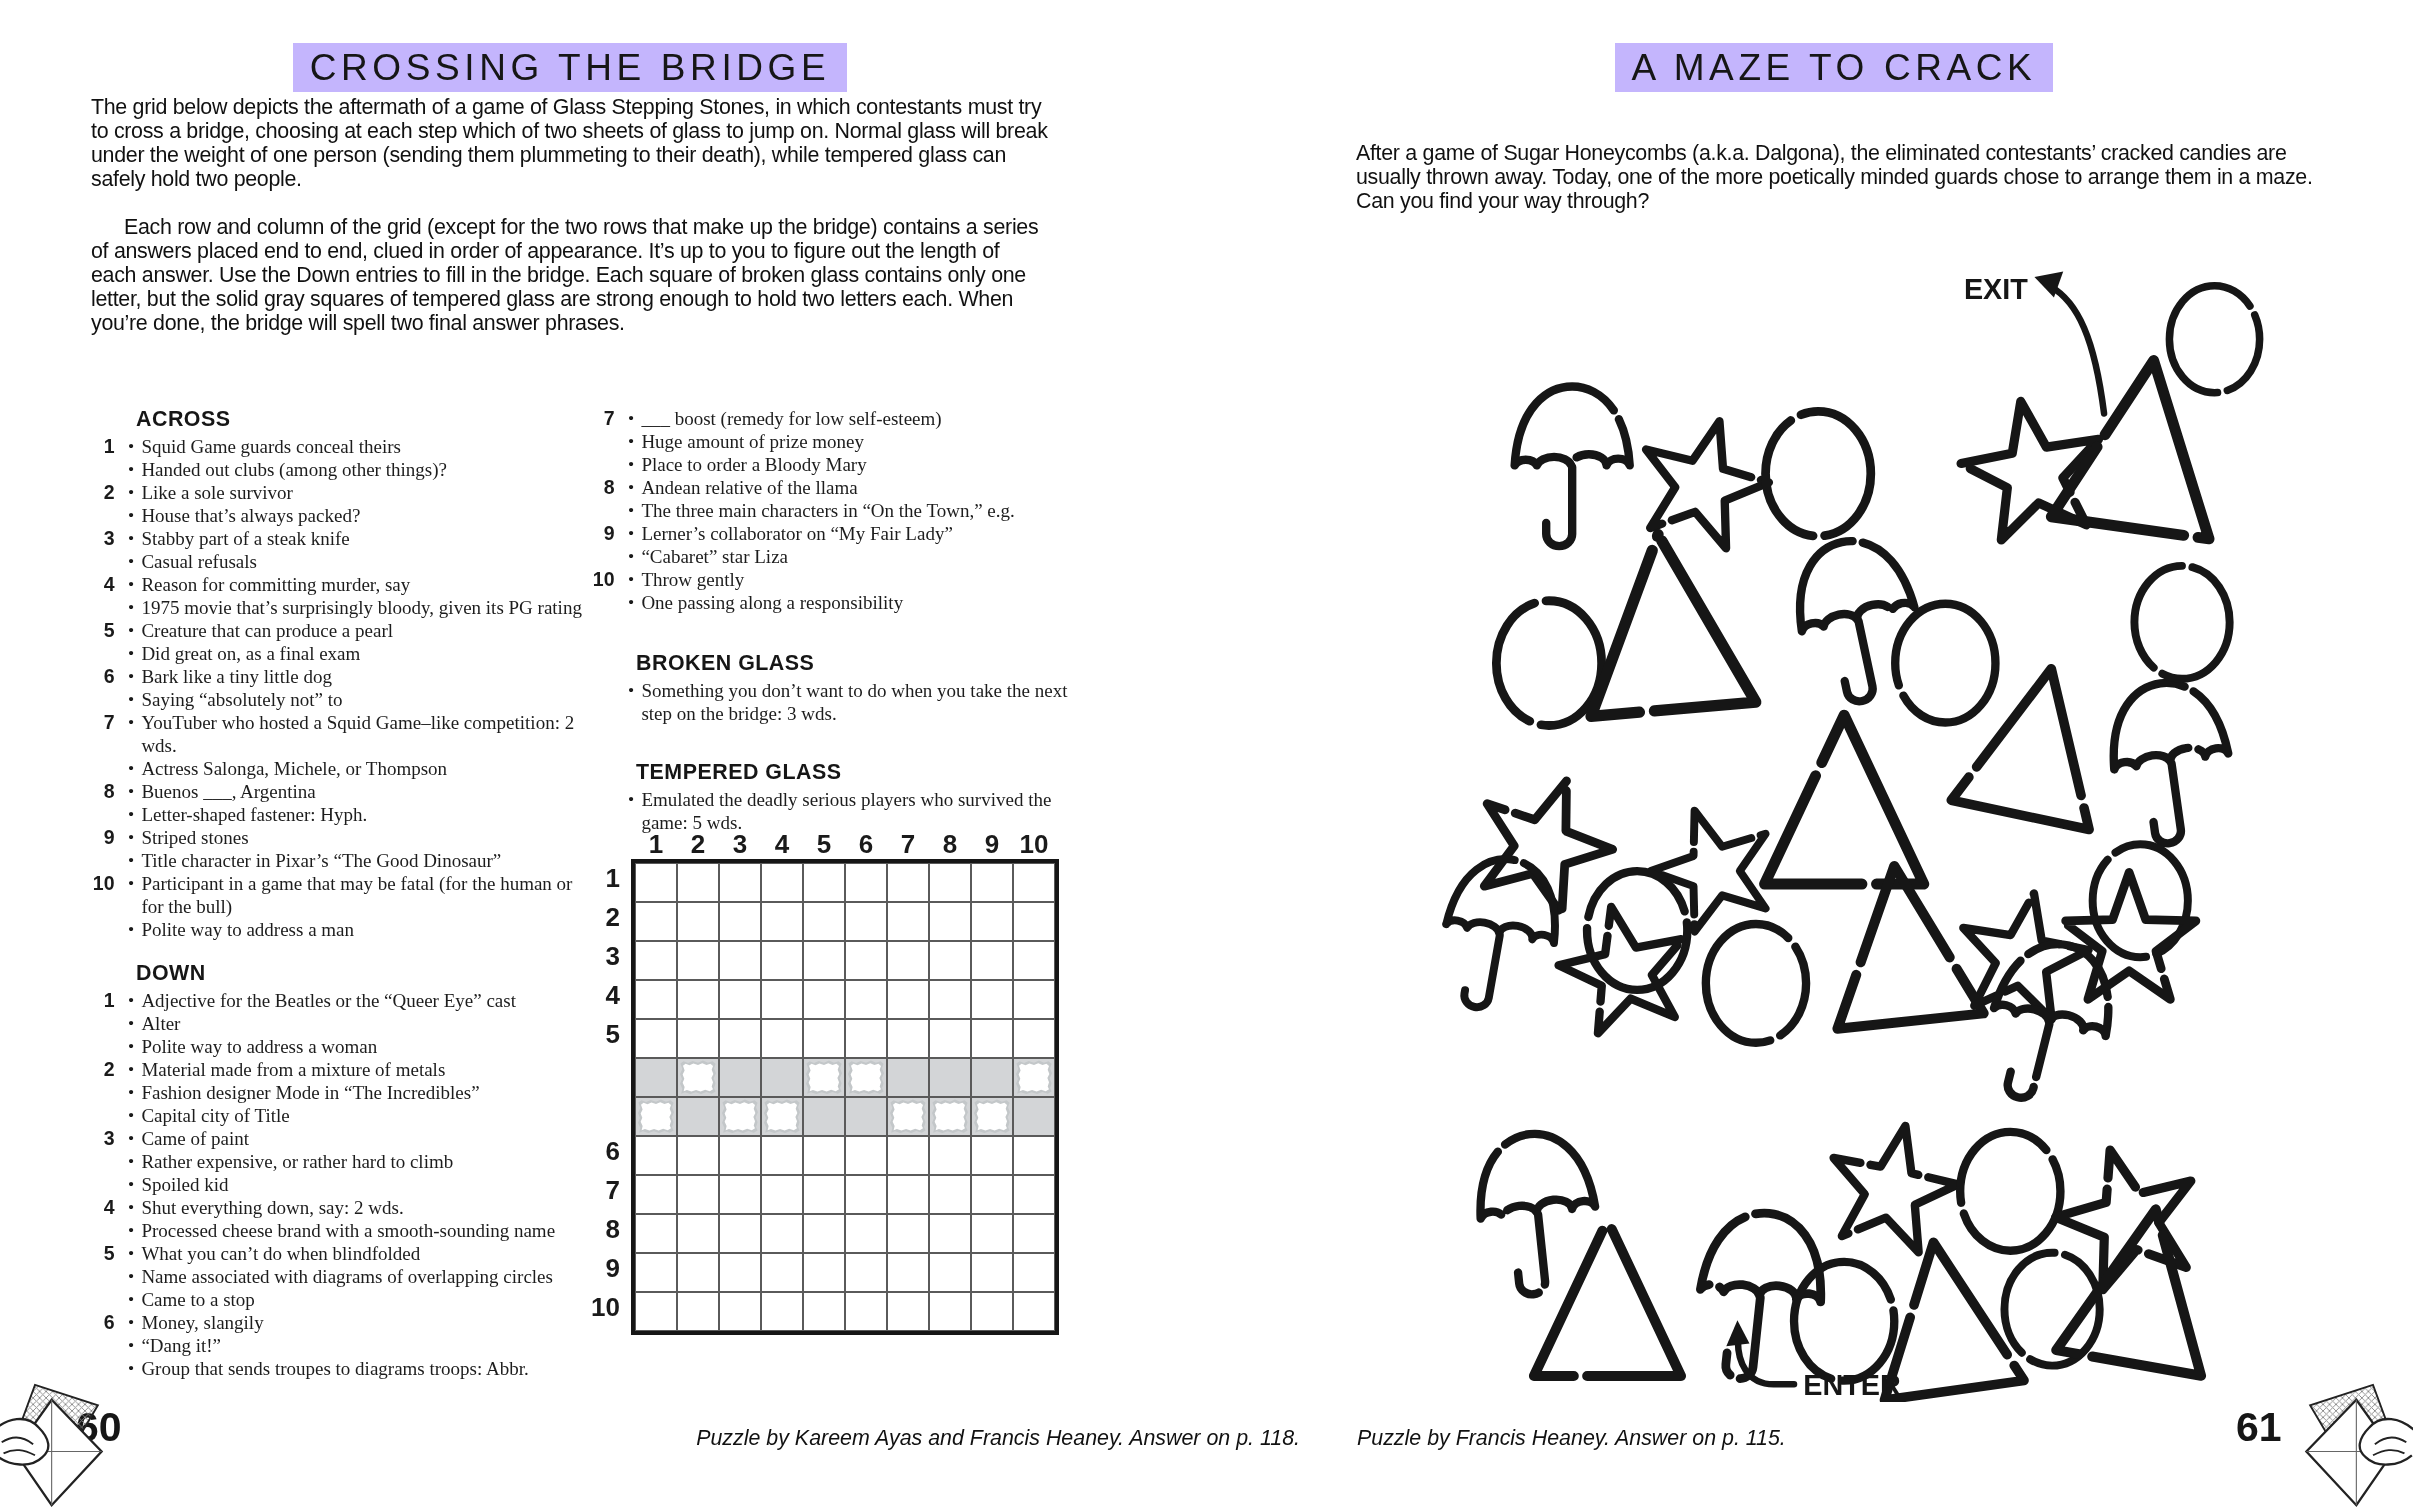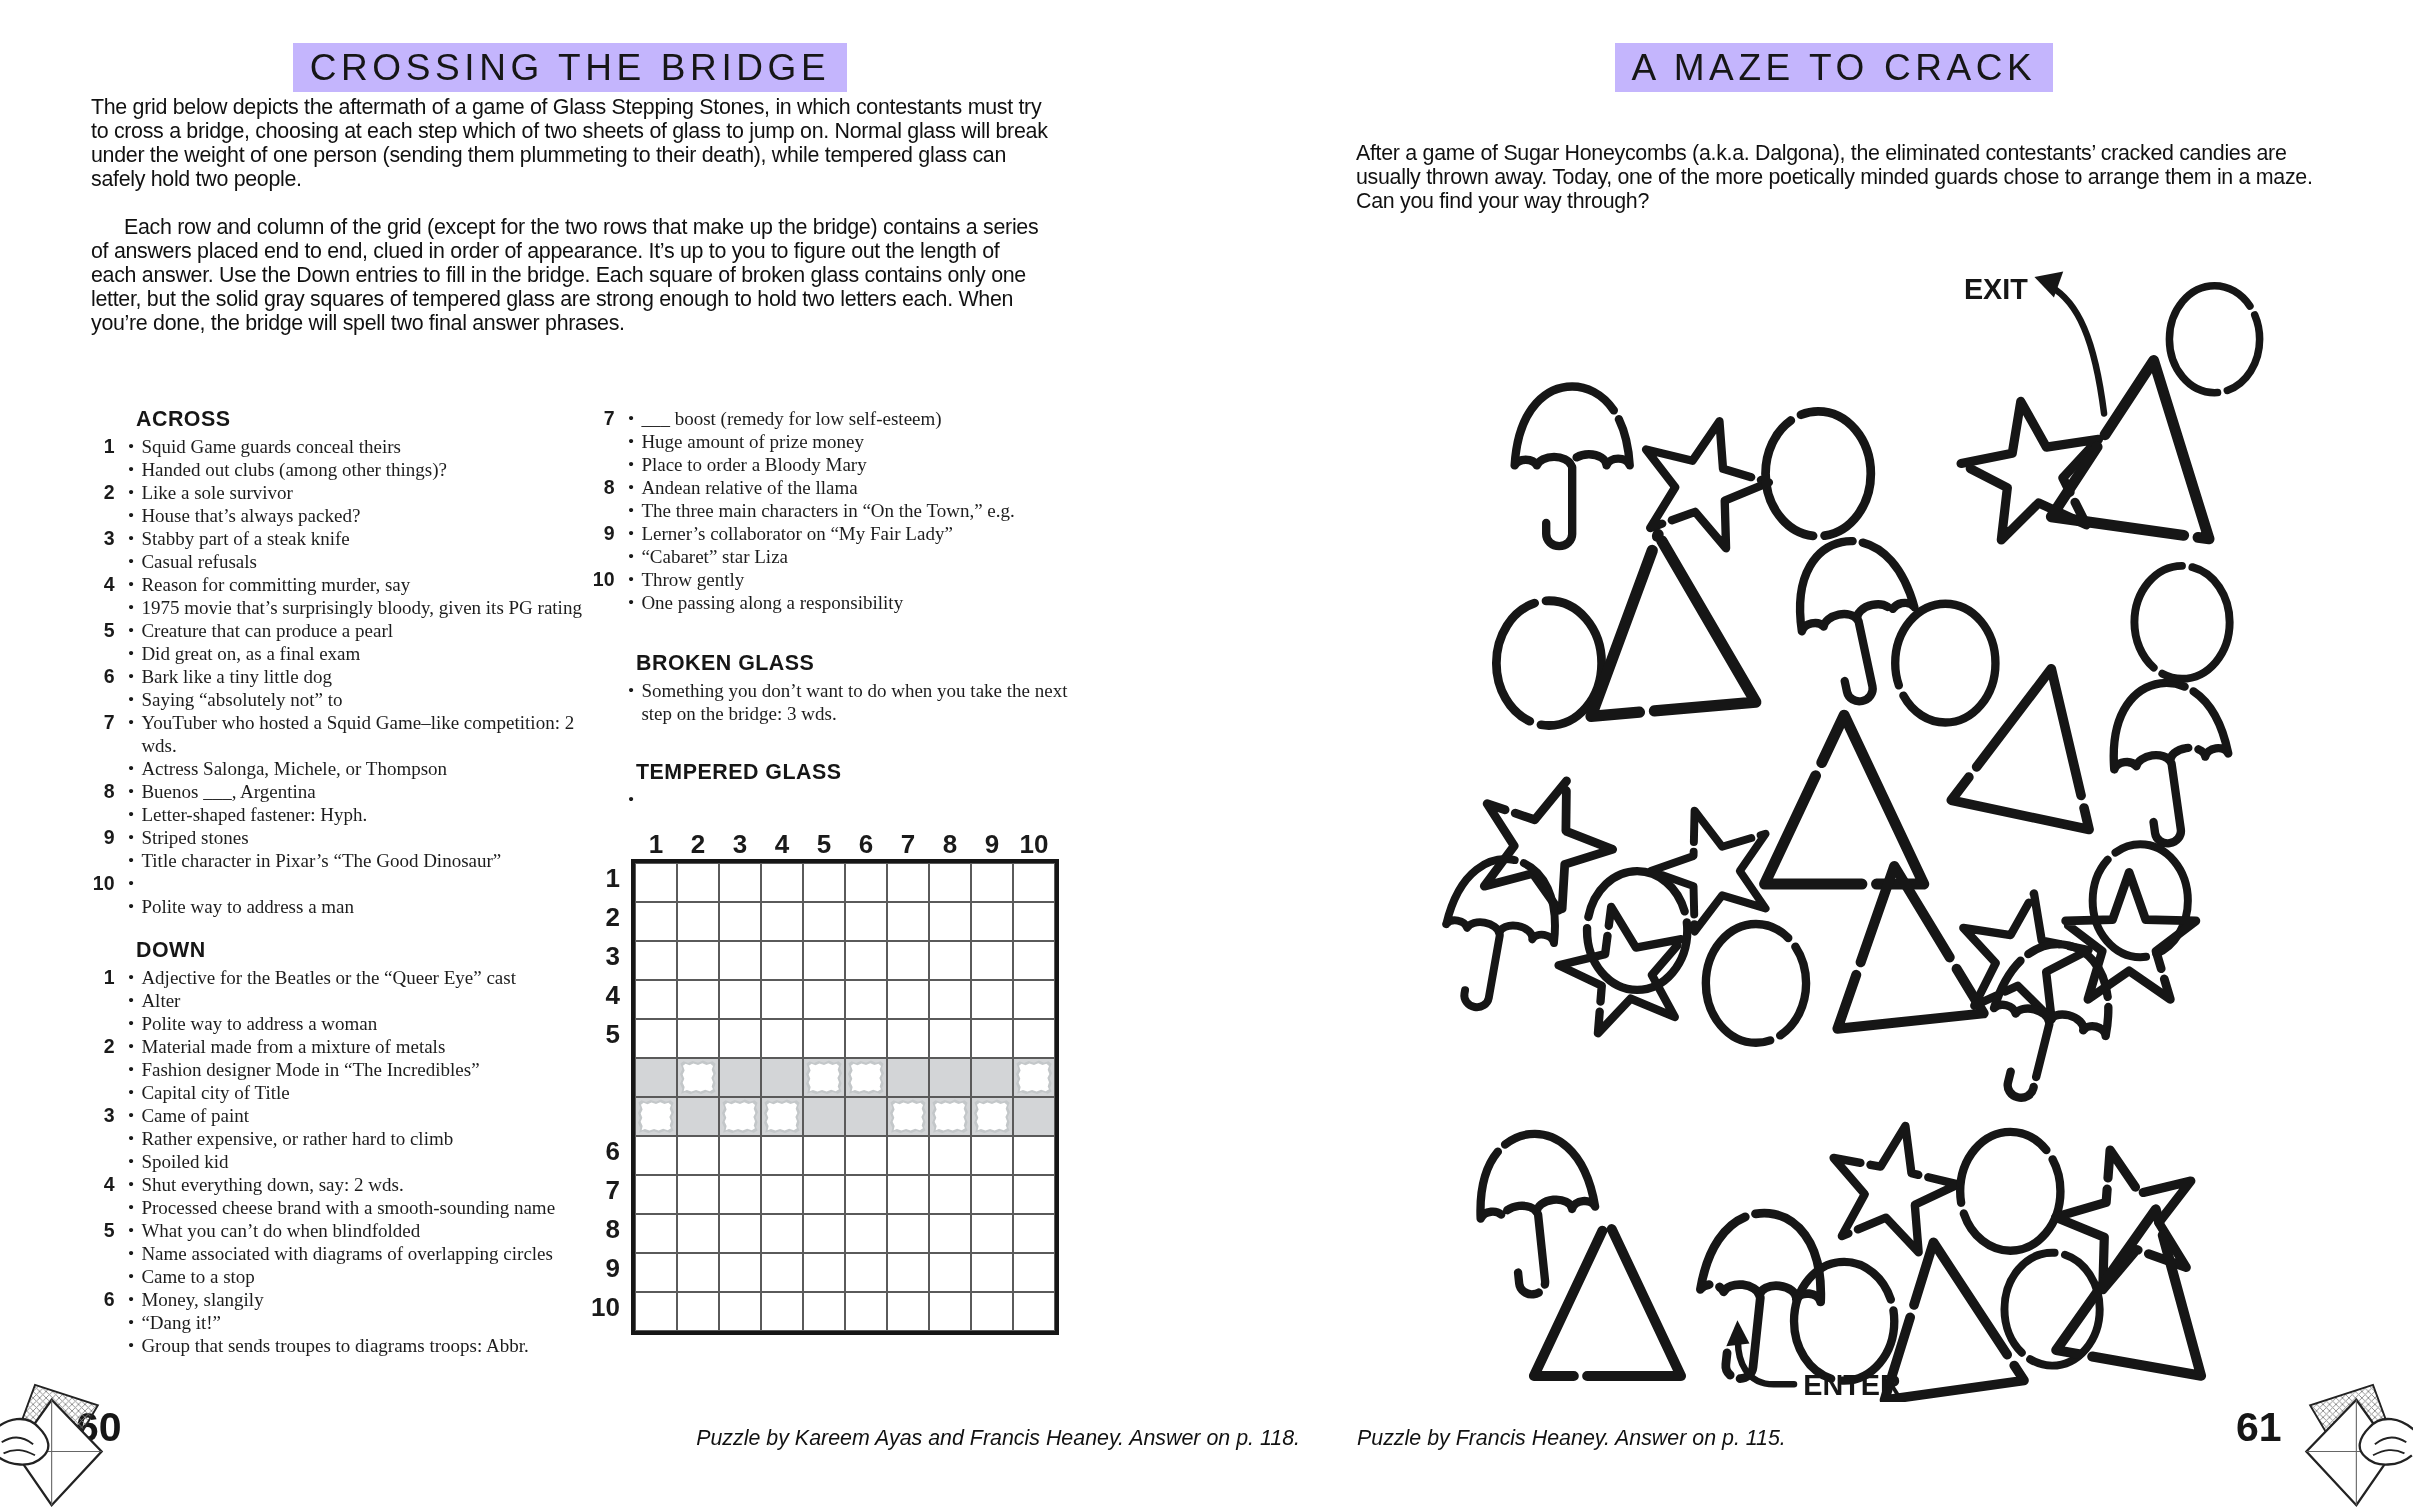--- a/index.html
+++ b/index.html
@@ -153,20 +153,21 @@
           <span class="t">Striped stones</span>
         </div>
         <div class="clue">
           <span class="n"></span>
           <span class="b">•</span>
           <span class="t">Title character in Pixar’s “The Good Dinosaur”</span>
         </div>
         <div class="clue">
           <span class="n">10</span>
           <span class="b">•</span>
+          <span class="t">Participant in a game that may be fatal (for the human or for the bull)</span>
         </div>
         <div class="clue">
           <span class="n"></span>
           <span class="b">•</span>
           <span class="t">Polite way to address a man</span>
         </div>
       </div>
     <h3 class="cluehead mt-down">DOWN</h3>
     <div>
         <div class="clue">
@@ -311,20 +312,21 @@
           <span class="n"></span>
           <span class="b">•</span>
           <span class="t">Something you don’t want to do when you take the next step on the bridge: 3 wds.</span>
         </div>
       </div>
     <h3 class="cluehead mt-temp">TEMPERED GLASS</h3>
     <div>
         <div class="clue">
           <span class="n"></span>
           <span class="b">•</span>
+          <span class="t">Emulated the deadly serious players who survived the game: 5 wds.</span>
         </div>
       </div>
   </div>
 
   <div class="grid-area">
     <div class="gcols" id="gcols">
         <span>1</span>
         <span>2</span>
         <span>3</span>
         <span>4</span>

